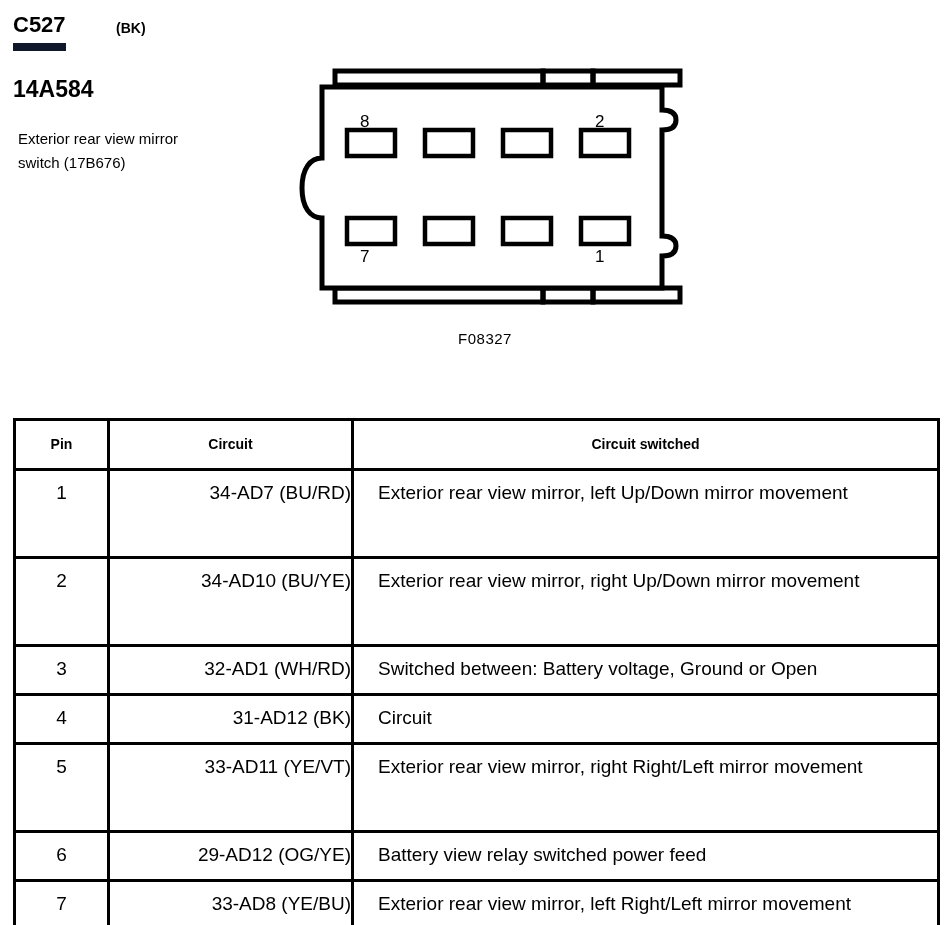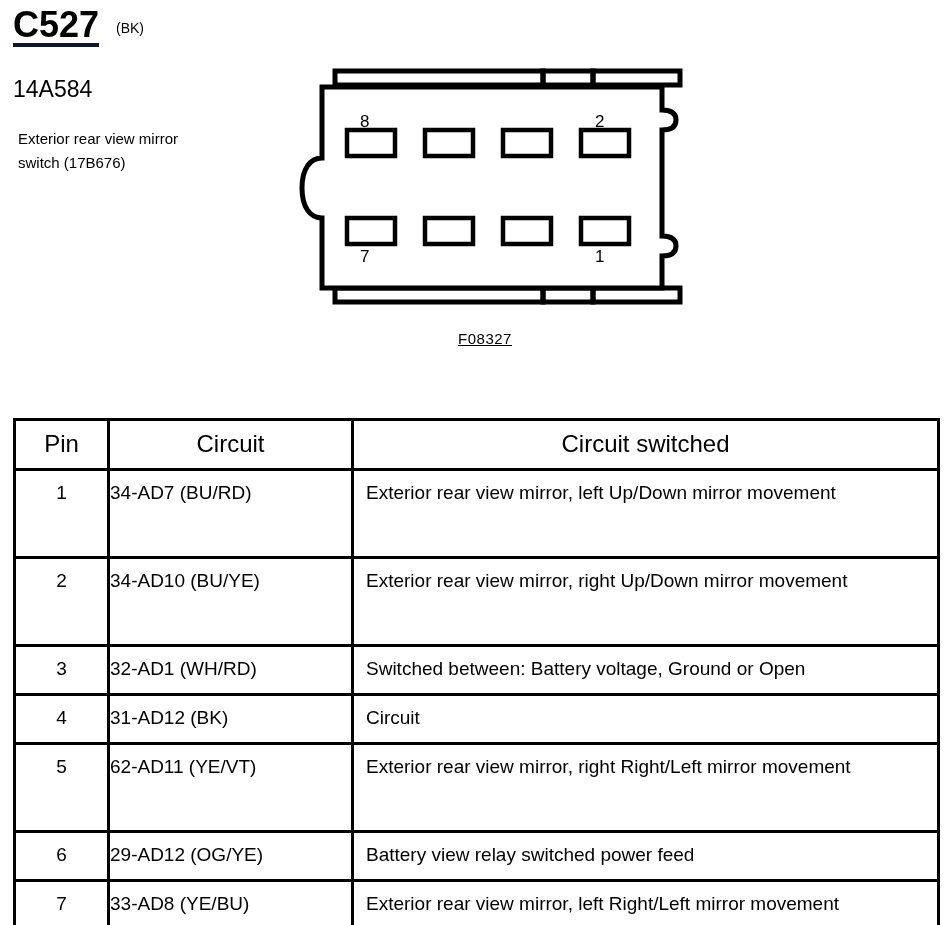--- a/index.html
+++ b/index.html
@@ -12,39 +12,40 @@
     position: relative;
     font-family: "Liberation Sans", sans-serif;
     color: #000000;
     overflow: hidden;
   }
 
   
   .hdr-connector {
     position: absolute;
     left: 13px; top: 8px;
-    font-size: 36px;
+    font-size: 22px;
     font-weight: bold;
     letter-spacing: 0px;
     line-height: 34px;
-    border-bottom: 4px solid #0f172a;
+    border-bottom: 8px solid #0f172a;
     padding-bottom: 1px;
     display: inline-block;
   }
   .hdr-color {
     position: absolute;
     left: 116px; top: 20px;
     font-size: 14px;
     line-height: 16px;
+    font-weight: bold;
   }
   .hdr-part {
     position: absolute;
     left: 13px; top: 76px;
     font-size: 23px;
-    font-weight: normal;
+    font-weight: bold;
     line-height: 27px;
   }
   .hdr-desc {
     position: absolute;
     left: 18px; top: 127px;
     width: 180px;
     font-size: 15px;
     line-height: 24px;
   }
 
@@ -57,21 +58,21 @@
   .conn-svg { display: block; }
 
   .conn-code {
     position: absolute;
     left: 0px; top: 330px;
     width: 950px;
     text-align: center;
     font-size: 15px;
     letter-spacing: 0.5px;
   }
-  .conn-code span { margin-left: 20px; text-decoration: underline; }
+  .conn-code span { margin-left: 20px; }
 
   
   .pintable {
     position: absolute;
     left: 13px; top: 418px;
     width: 924px;
     border-collapse: collapse;
     table-layout: fixed;
     background: #fff;
   }
@@ -80,28 +81,28 @@
   .pintable col.c-func     { width: 586px; }
 
   .pintable th, .pintable td {
     border: 3px solid #000;
     vertical-align: top;
     font-size: 19px;
     line-height: 28px;
     padding: 8px 0 10px 0;
   }
   .pintable thead th {
-    font-weight: normal;
+    font-weight: bold;
     text-align: center;
-    font-size: 24px;
+    font-size: 14px;
     padding: 9px 0 10px 0;
   }
   .pintable td.pin     { text-align: center; }
-  .pintable td.circuit { text-align: left; }
-  .pintable td.func    { text-align: left; padding-left: 12px; padding-right: 6px; }
+  .pintable td.circuit { text-align: right; }
+  .pintable td.func    { text-align: left; padding-left: 24px; padding-right: 6px; }
 
   .pintable tbody tr.tall td { height: 88px; }
   .pintable tbody tr.short td { height: 46px; }
 </style>
 </head>
 <body>
 
 <div class="hdr-connector">C527</div>
 
 <div class="hdr-color">(BK)</div>
@@ -202,21 +203,21 @@
     </tr>
 
     <tr class="short">
       <td class="pin">4</td>
       <td class="circuit">31-AD12 (BK)</td>
       <td class="func">Circuit</td>
     </tr>
 
     <tr class="tall">
       <td class="pin">5</td>
-      <td class="circuit">62-AD11 (YE/VT)</td>
+      <td class="circuit">33-AD11 (YE/VT)</td>
       <td class="func">Exterior rear view mirror, right Right/Left mirror movement</td>
     </tr>
 
     <tr class="short">
       <td class="pin">6</td>
       <td class="circuit">29-AD12 (OG/YE)</td>
       <td class="func">Battery view relay switched power feed</td>
     </tr>
 
     <tr class="tall">

